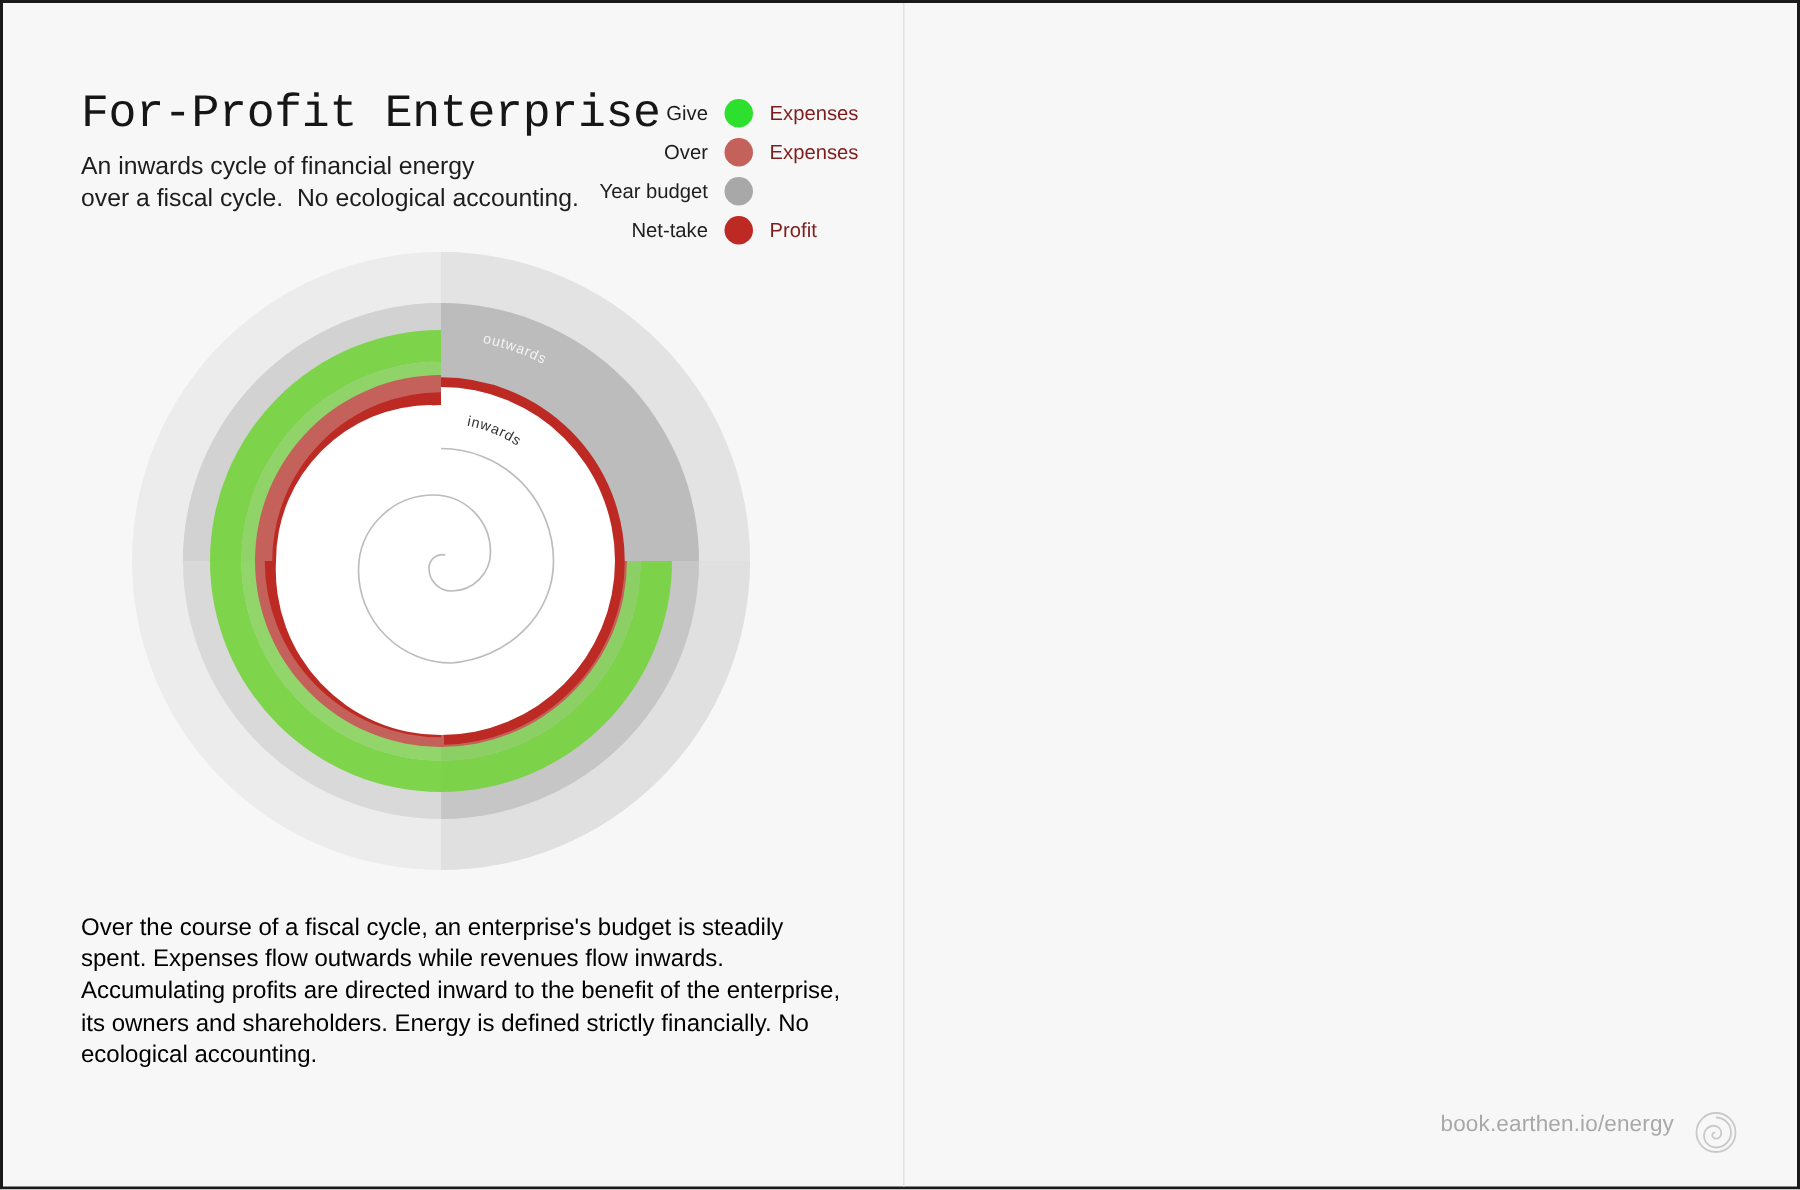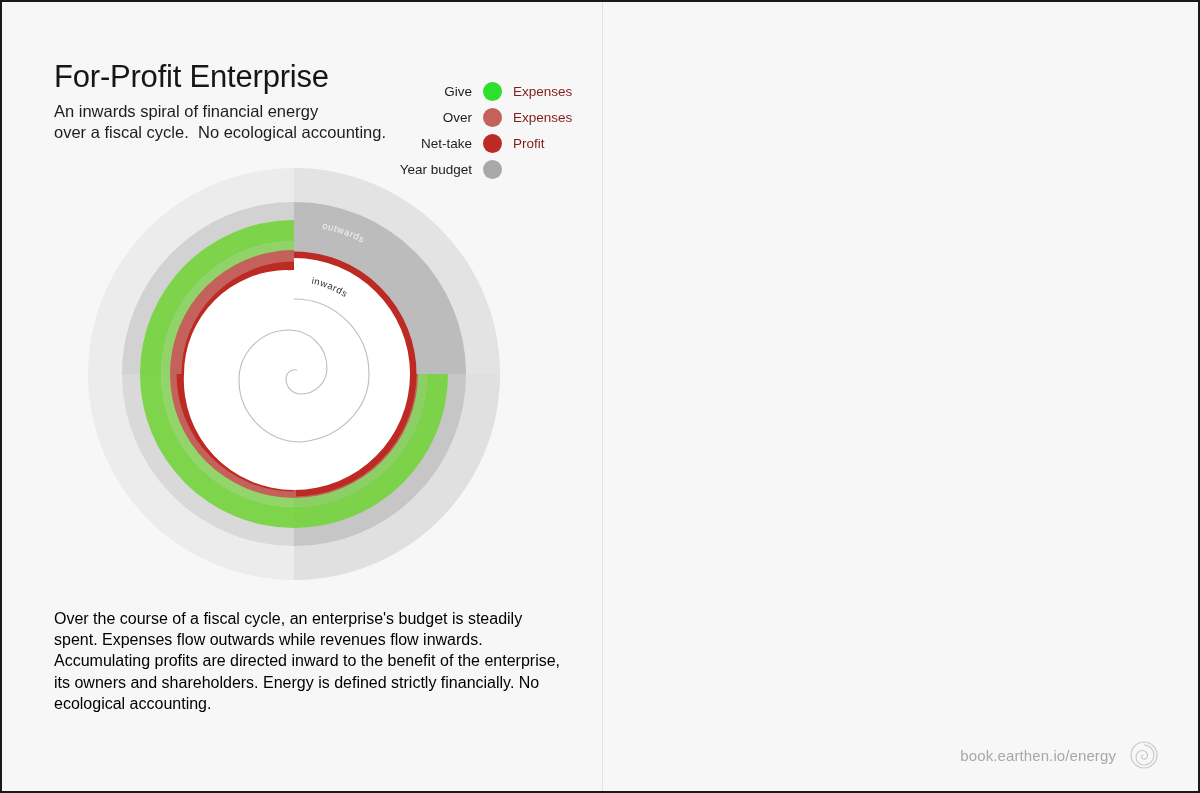--- a/index.html
+++ b/index.html
@@ -47,29 +47,28 @@
     letter-spacing: -0.2px;
     white-space: nowrap;
   }
   .subtitle {
     position: absolute;
     font-size: 16.5px;
     line-height: 21px;
     color: #1d1d1d;
     font-weight: 400;
   }
-  .title-l    { left: 52px;  top: 57px; }
+  .title-l    { left: 52px;  top: 57px; font-family: Liberation Mono, monospace; }
   .subtitle-l { left: 52px;  top: 99px; width: 400px; }
 
   
   .legend {
     position: absolute;
     display: flex;
     flex-direction: column;
-    margin-top: 16px;
   }
   .legend-l { left: 380px; top: 60px; }
 
   .legend-row {
     display: flex;
     align-items: center;
     height: 26px;
   }
   .legend-side {
     font-size: 13.5px;
@@ -107,65 +106,64 @@
     color: #000000;
   }
   .caption-l { left: 52px;  top: 606px; width: 510px; }
 
   
   .footer {
     position: absolute;
     right: 40px;
     bottom: 22px;
     display: flex;
-    align-items: center;
   }
   .footer-text {
     font-size: 15px;
     color: #a8a8a8;
     letter-spacing: 0.1px;
     margin-right: 14px;
   }
 </style>
 </head>
 <body>
 
 <div id="page">
 
   <div class="divider"></div>
 
   <div class="panel panel-left">
 
     <div class="title title-l">For-Profit Enterprise</div>
 
     <div class="subtitle subtitle-l">
-      <div>An inwards spiral of financial energy</div>
+      <div>An inwards cycle of financial energy</div>
       <div>over a fiscal cycle.&nbsp; No ecological accounting.</div>
     </div>
 
     <div class="legend legend-l">
       <div class="legend-row">
         <span class="legend-side">Give</span>
         <span class="legend-dot" style="background:#2ee02e"></span>
         <span class="legend-label">Expenses</span>
       </div>
       <div class="legend-row">
         <span class="legend-side">Over</span>
         <span class="legend-dot" style="background:#c4615a"></span>
         <span class="legend-label">Expenses</span>
       </div>
       <div class="legend-row">
+        <span class="legend-side">Year budget</span>
+        <span class="legend-dot" style="background:#a8a8a8"></span>
+        <span class="legend-label"></span>
+      </div>
+      <div class="legend-row">
         <span class="legend-side">Net-take</span>
         <span class="legend-dot" style="background:#bd2a24"></span>
         <span class="legend-label">Profit</span>
-      </div>
-      <div class="legend-row">
-        <span class="legend-side">Year budget</span>
-        <span class="legend-dot" style="background:#a8a8a8"></span>
-        <span class="legend-label"></span>
       </div>
     </div>
 
     <svg class="diagram diagram-l" width="430" height="430" viewBox="0 0 430 430">
       <defs>
         <clipPath id="clipOuterL">
             <circle cx="212" cy="212" r="207"></circle>
           </clipPath>
         <path id="outArcL" d="M 212 212 m 0 -148 a 148 148 0 0 1 148 148" fill="none"></path>
         <path id="inArcL" d="M 212 212 m 0 -92 a 92 92 0 0 1 92 92" fill="none"></path>

